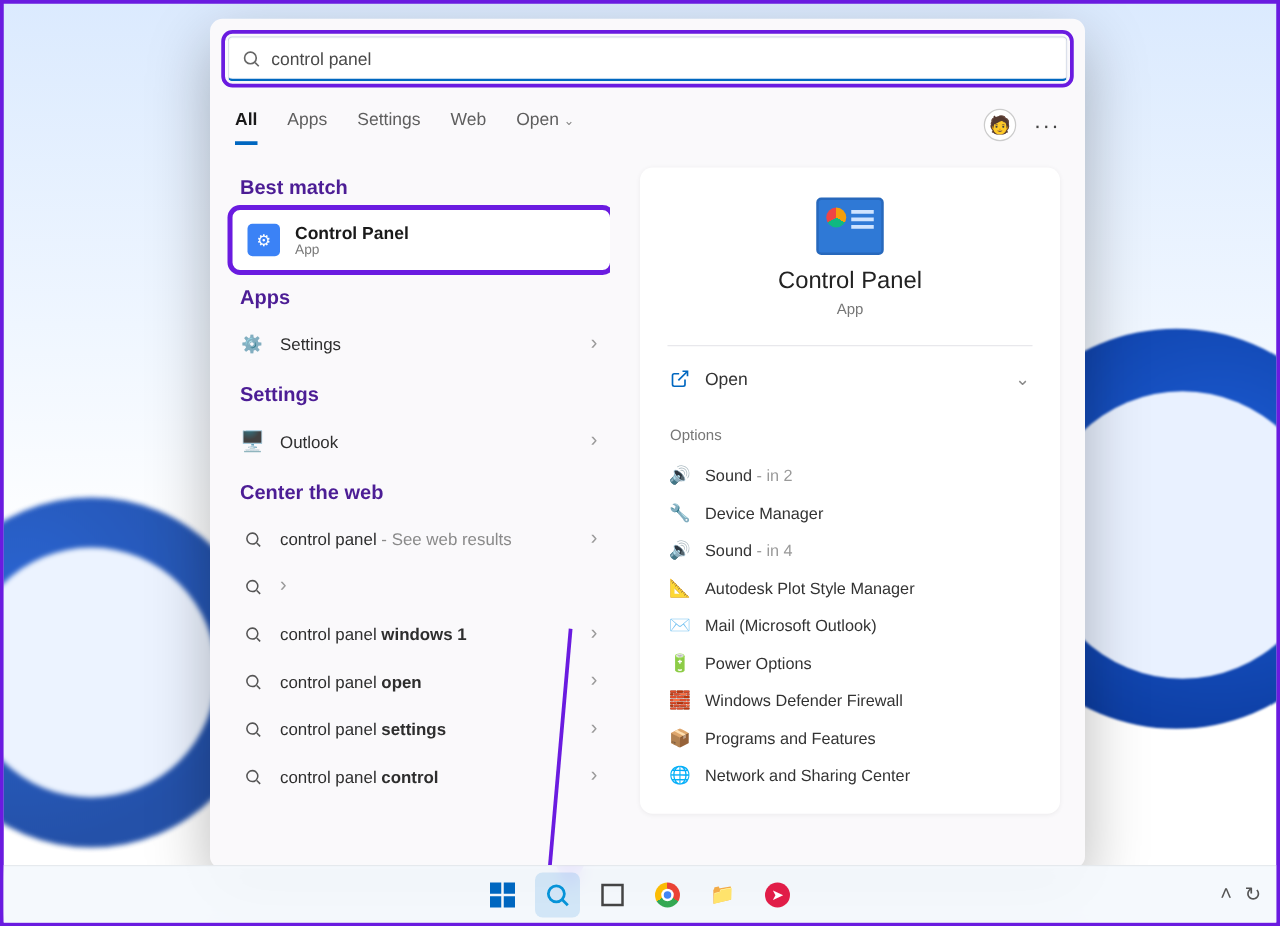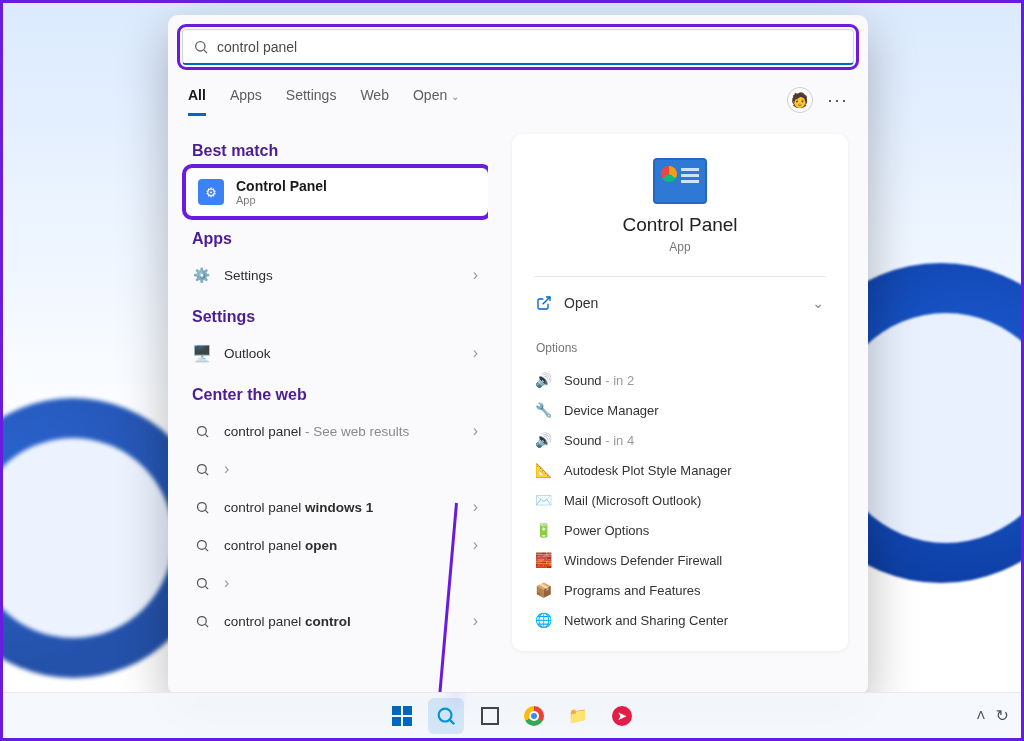--- a/index.html
+++ b/index.html
@@ -198,20 +198,21 @@
             <span class="row-label">control panel <span class="bold">open</span></span>
             <span class="row-chevron">›</span>
           </div>
           <div class="row-item">
             <span class="row-icon">
               <svg width="15" height="15" viewBox="0 0 24 24" fill="none" stroke="currentColor" stroke-width="2">
                 <circle cx="11" cy="11" r="7"></circle>
                 <line x1="21" y1="21" x2="16.65" y2="16.65"></line>
               </svg>
             </span>
+            <span class="row-label">control panel <span class="bold">settings</span></span>
             <span class="row-chevron">›</span>
           </div>
           <div class="row-item">
             <span class="row-icon">
               <svg width="15" height="15" viewBox="0 0 24 24" fill="none" stroke="currentColor" stroke-width="2">
                 <circle cx="11" cy="11" r="7"></circle>
                 <line x1="21" y1="21" x2="16.65" y2="16.65"></line>
               </svg>
             </span>
             <span class="row-label">control panel <span class="bold">control</span></span>

